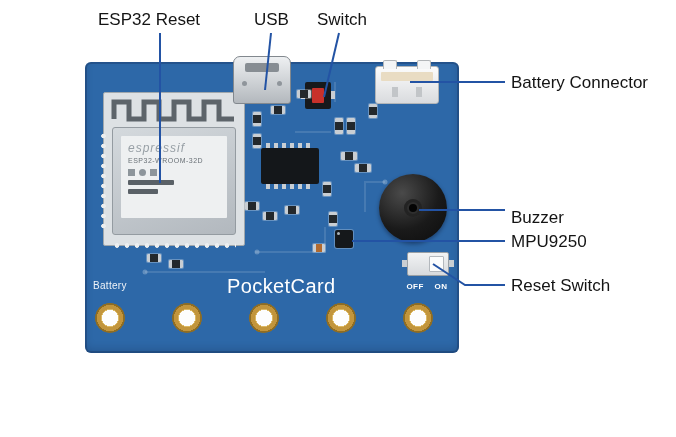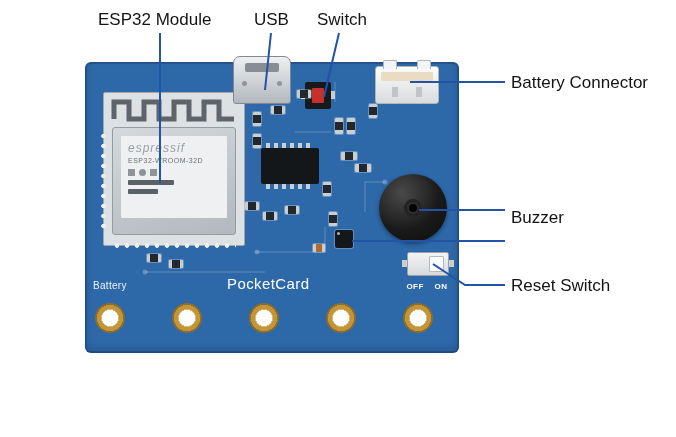--- a/index.html
+++ b/index.html
@@ -69,21 +69,21 @@
   
   #switch{position:absolute;left:322px;top:190px;width:40px;height:22px;background:linear-gradient(180deg,#f2f3f4,#d7dadd);
           border:1px solid #9aa0a5;border-radius:2px;}
   #switch .knob{position:absolute;left:21px;top:3px;width:13px;height:14px;background:#fbfcfc;border:1px solid #b3b8bd;border-radius:1px;}
   #switch .pin{position:absolute;width:5px;height:7px;background:#c9ced3;top:7px;}
   #switch-markings{position:absolute;left:316px;top:220px;width:52px;text-align:center;font-size:8px;font-weight:bold;
           color:#fff;letter-spacing:.5px;word-spacing:8px;}
 
   
   #brand{position:absolute;left:8px;top:218px;font-size:10px;color:rgba(255,255,255,.92);letter-spacing:.3px;}
-  #product{position:absolute;left:142px;top:213px;font-size:15px;color:#ffffff;letter-spacing:.4px;}
+  #product{position:absolute;left:142px;top:213px;font-size:20px;color:#ffffff;letter-spacing:.4px;}
 
   
   .hole-ring{position:absolute;top:241px;width:30px;height:30px;border-radius:50%;
       background:radial-gradient(circle,#fdfdfd 0 8px,#dcb862 8px 9px,#c2953c 9px 13px,#8f6d23 13px 15px,transparent 15px);}
 </style>
 </head>
 <body>
 
 <div class="stage">
 
@@ -190,20 +190,21 @@
   <svg id="overlay" width="676" height="437">
     <line class="leader" x1="160" y1="33" x2="160" y2="183"></line>
     <line class="leader" x1="271" y1="33" x2="265" y2="90"></line>
     <line class="leader" x1="339" y1="33" x2="324" y2="97"></line>
     <line class="leader" x1="410" y1="82" x2="505" y2="82"></line>
     <line class="leader" x1="419" y1="210" x2="505" y2="210"></line>
     <line class="leader" x1="352" y1="241" x2="505" y2="241"></line>
     <polyline class="leader" points="433,264 465,285 505,285"></polyline>
   </svg>
 
-  <div class="ann-label" style="left:98px;top:10px">ESP32 Module</div>
+  <div class="ann-label" style="left:98px;top:10px">ESP32 Reset</div>
   <div class="ann-label" style="left:254px;top:10px">USB</div>
   <div class="ann-label" style="left:317px;top:10px">Switch</div>
   <div class="ann-label" style="left:511px;top:73px">Battery Connector</div>
   <div class="ann-label" style="left:511px;top:208px">Buzzer</div>
+  <div class="ann-label" style="left:511px;top:232px">MPU9250</div>
   <div class="ann-label" style="left:511px;top:276px">Reset Switch</div>
 
 </div>
 
 </body></html>

